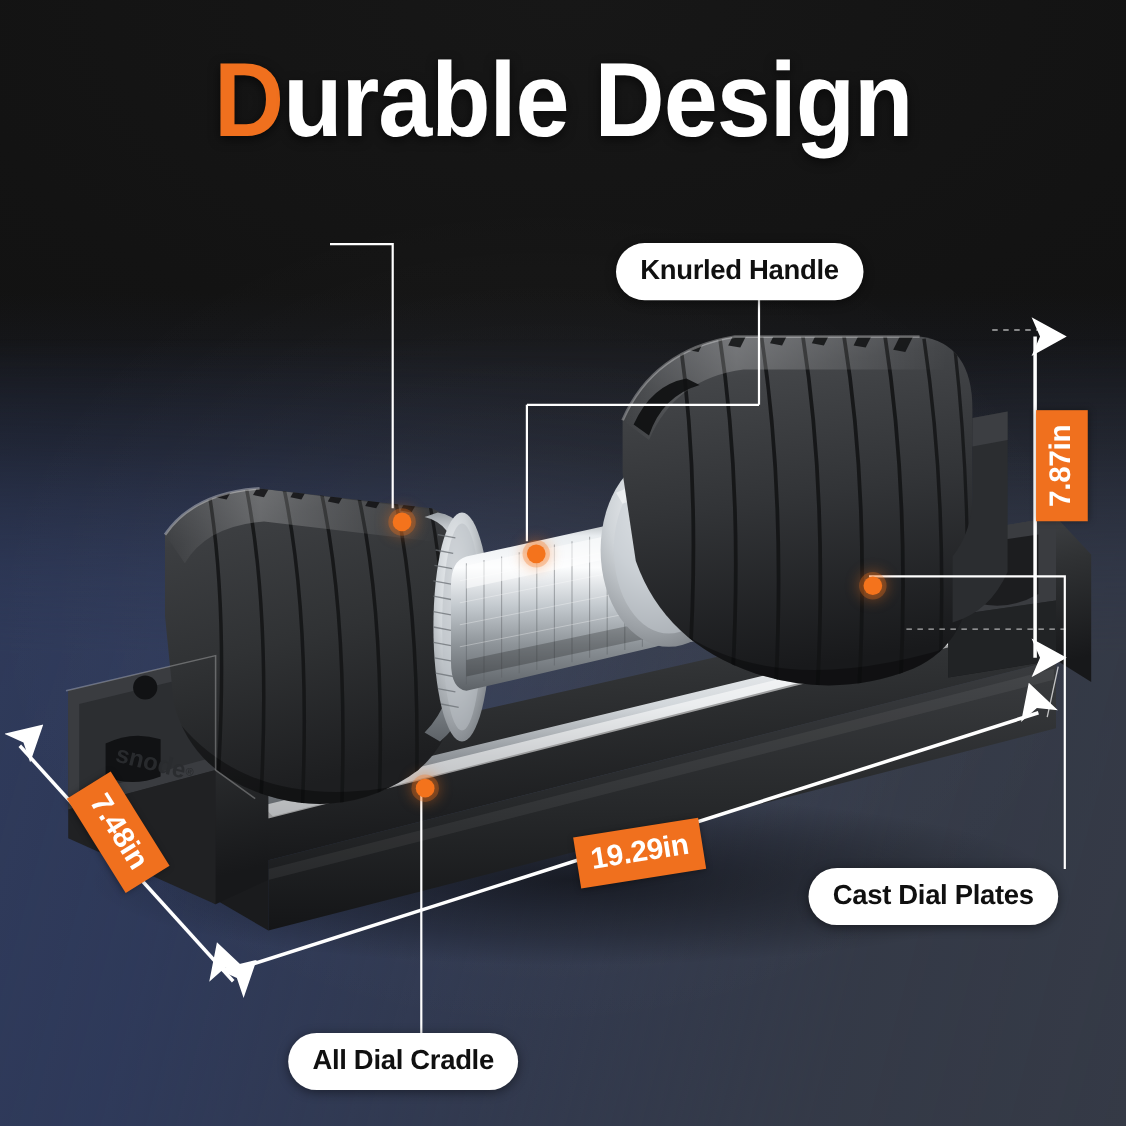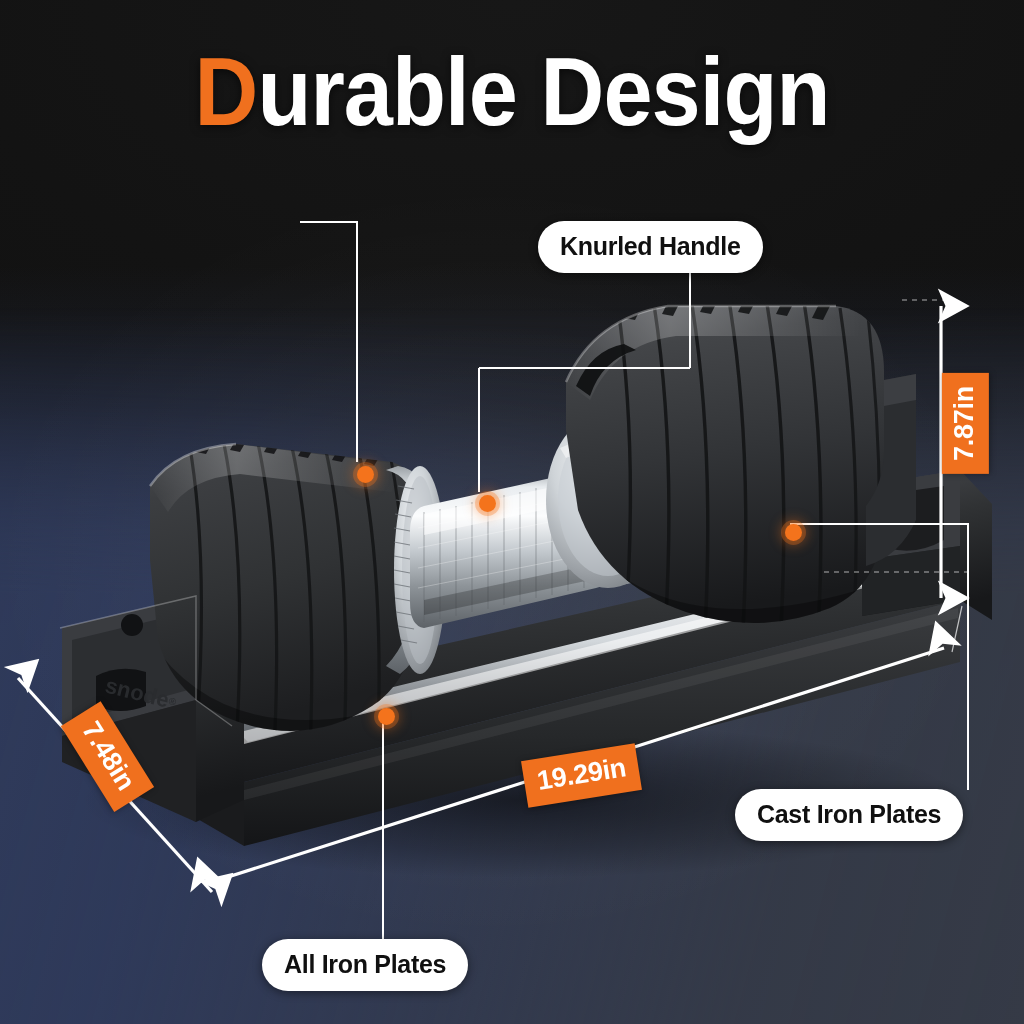--- a/index.html
+++ b/index.html
@@ -378,25 +378,25 @@
   <div class="title">
     <span class="accent">D</span><span>urable Design</span>
   </div>
 
   <div class="dot" style="left:357px;  top:466px;"></div>
   <div class="dot" style="left:479px;  top:495px;"></div>
   <div class="dot" style="left:785px;  top:524px;"></div>
   <div class="dot" style="left:378px;  top:708px;"></div>
 
 
-  <div class="pill" style="left:538px; top:221px;">Knurled Handle</div>
-
-  <div class="pill" style="left:735px; top:789px;">Cast Iron Plates</div>
-
-  <div class="pill" style="left:262px; top:939px;">All Iron Plates</div>
+  <div class="pill" style="left:560px; top:221px;">Knurled Handle</div>
+
+  <div class="pill" style="left:735px; top:789px;">Cast Dial Plates</div>
+
+  <div class="pill" style="left:262px; top:939px;">All Dial Cradle</div>
 
   <div class="dim" style="left:915px; top:400px; transform:rotate(-90deg); transform-origin:center;">7.87in</div>
 
   <div class="dim" style="left:524px; top:752px; transform:rotate(-9deg); transform-origin:center;">19.29in</div>
 
   <div class="dim" style="left:57px; top:733px; transform:rotate(58deg); transform-origin:center;">7.48in</div>
 
 </div>
 
 </body></html>

